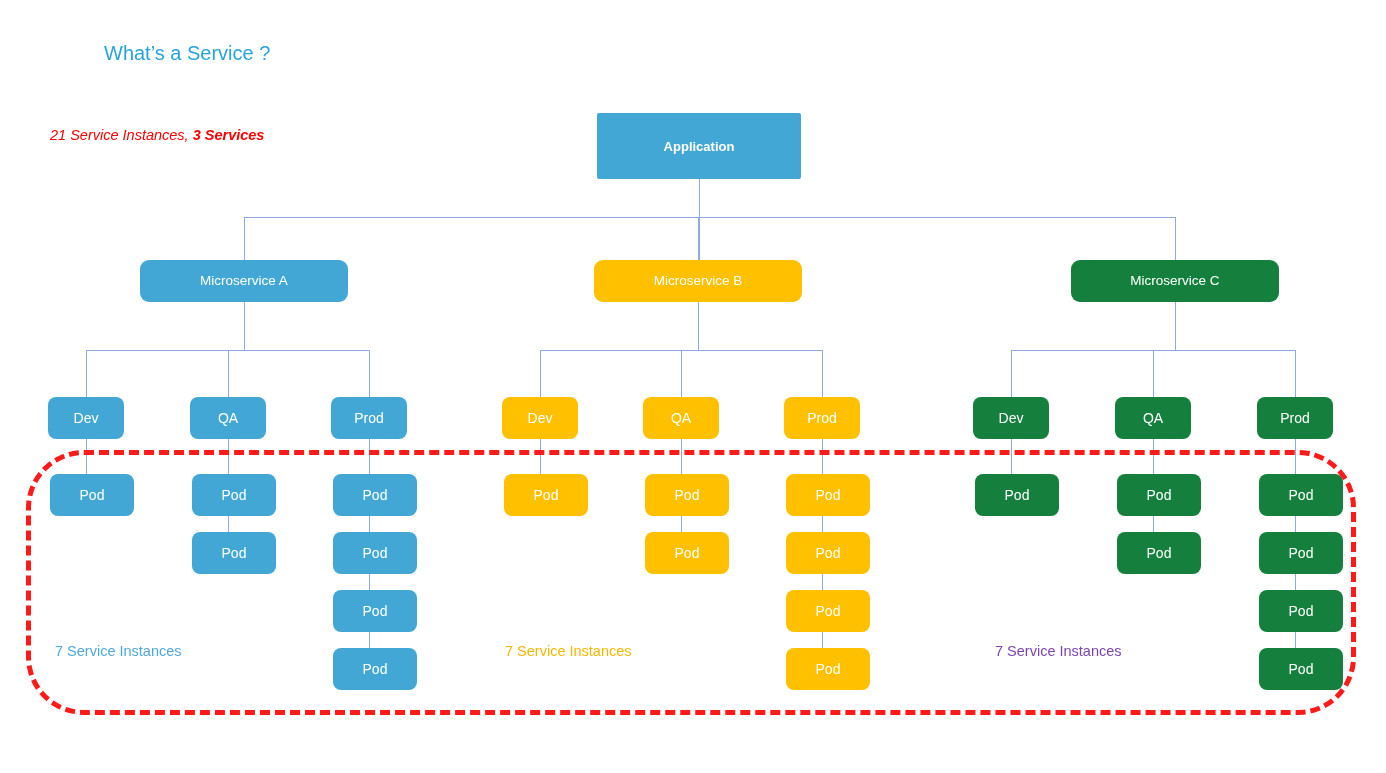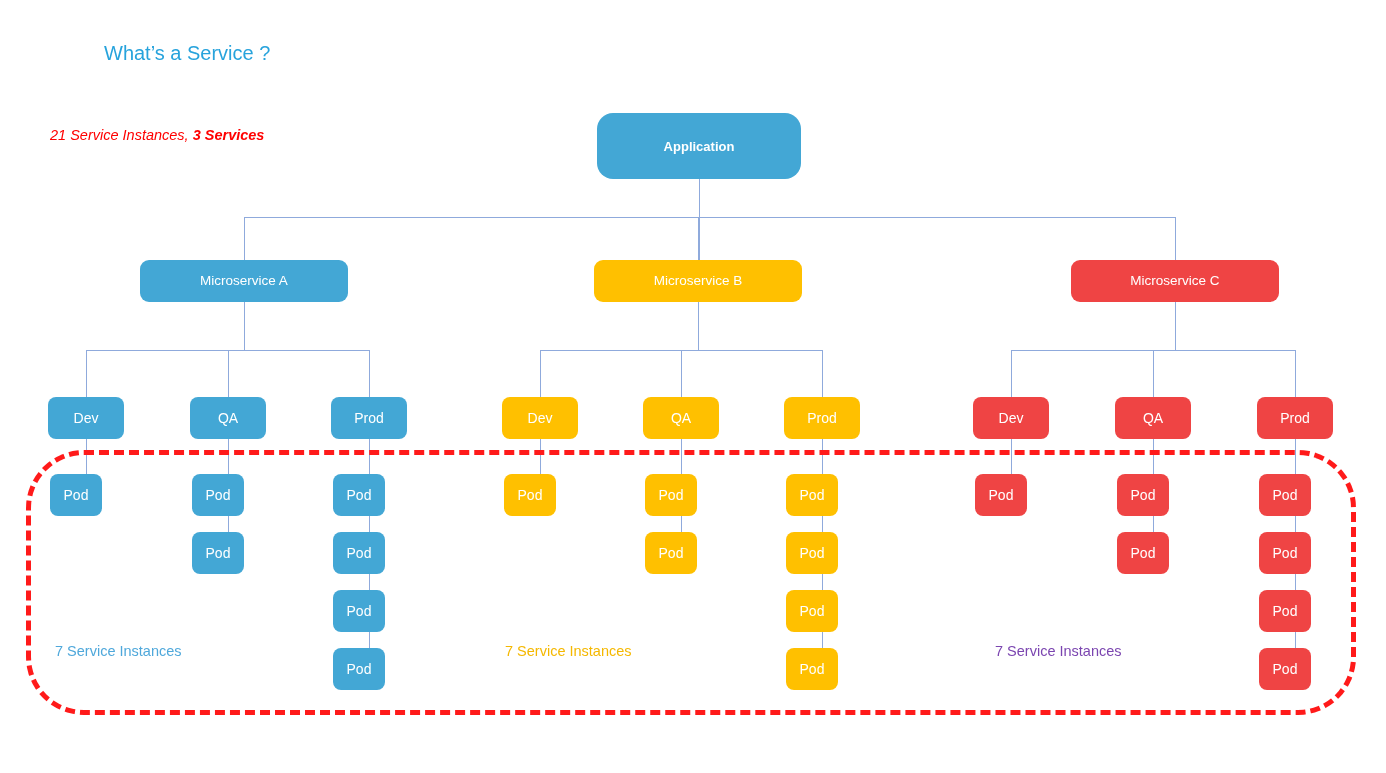--- a/index.html
+++ b/index.html
@@ -65,40 +65,40 @@
     display: flex;
     align-items: center;
     justify-content: center;
     color: #ffffff;
     text-align: center;
     line-height: 1;
     z-index: 3;
   }
   .node.blue   { background: #43A7D5; }
   .node.yellow { background: #FFC000; }
-  .node.purple { background: #ef4444; }
+  .node.purple { background: #15803d; }
 
   .node.app {
     width: 204px; height: 66px;
-    border-radius: 16px;
+    border-radius: 2px;
     font-size: 13px;
     font-weight: bold;
   }
   .node.ms {
     width: 208px; height: 42px;
     border-radius: 9px;
     font-size: 13.5px;
   }
   .node.env {
     width: 76px; height: 42px;
     border-radius: 8px;
     font-size: 14px;
   }
   .node.pod {
-    width: 52px; height: 42px;
+    width: 84px; height: 42px;
     border-radius: 8px;
     font-size: 14px;
   }
 
   
   .highlight {
     position: absolute;
     left: 26px;
     top: 450px;
     width: 1330px;

